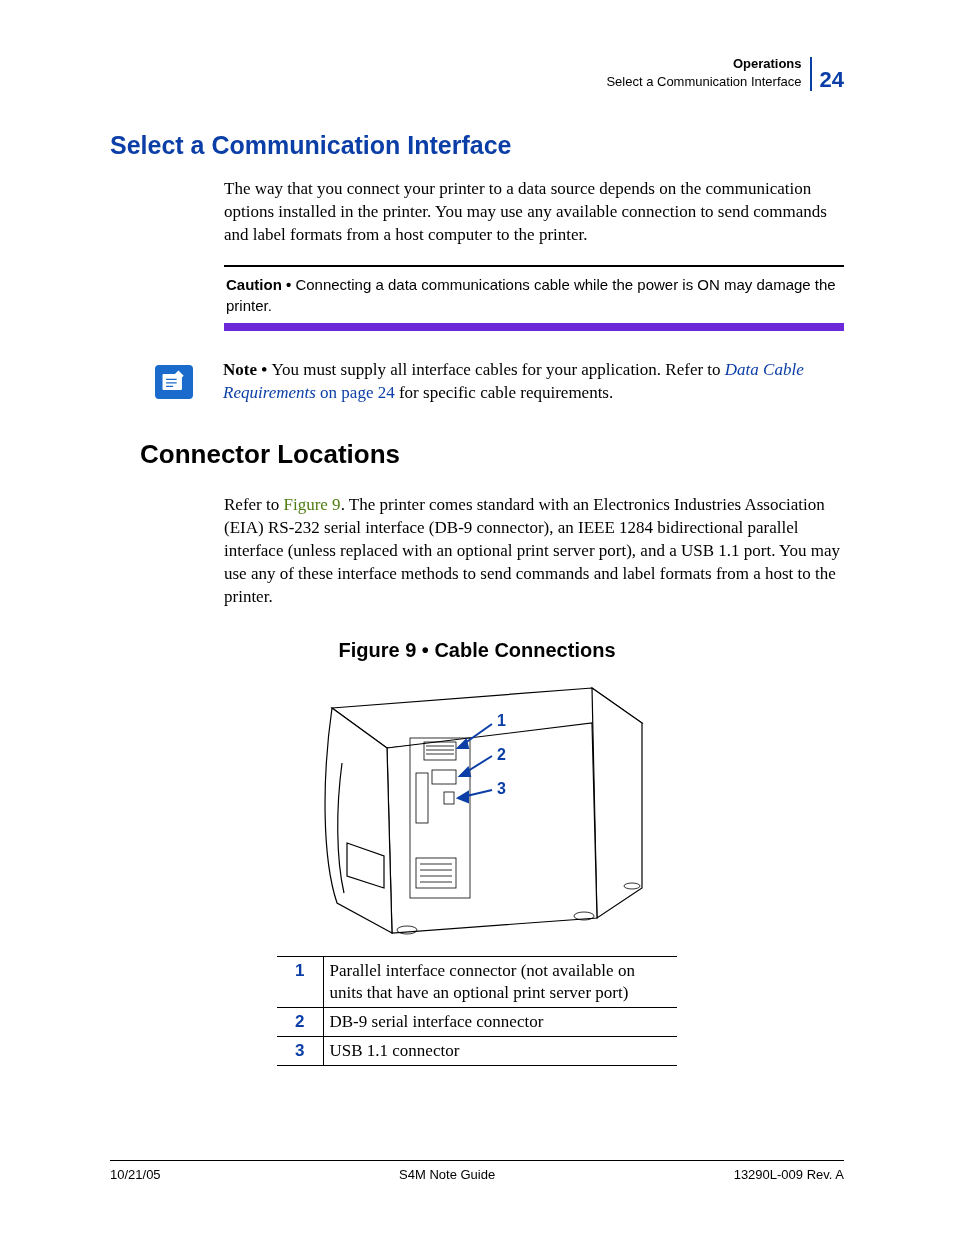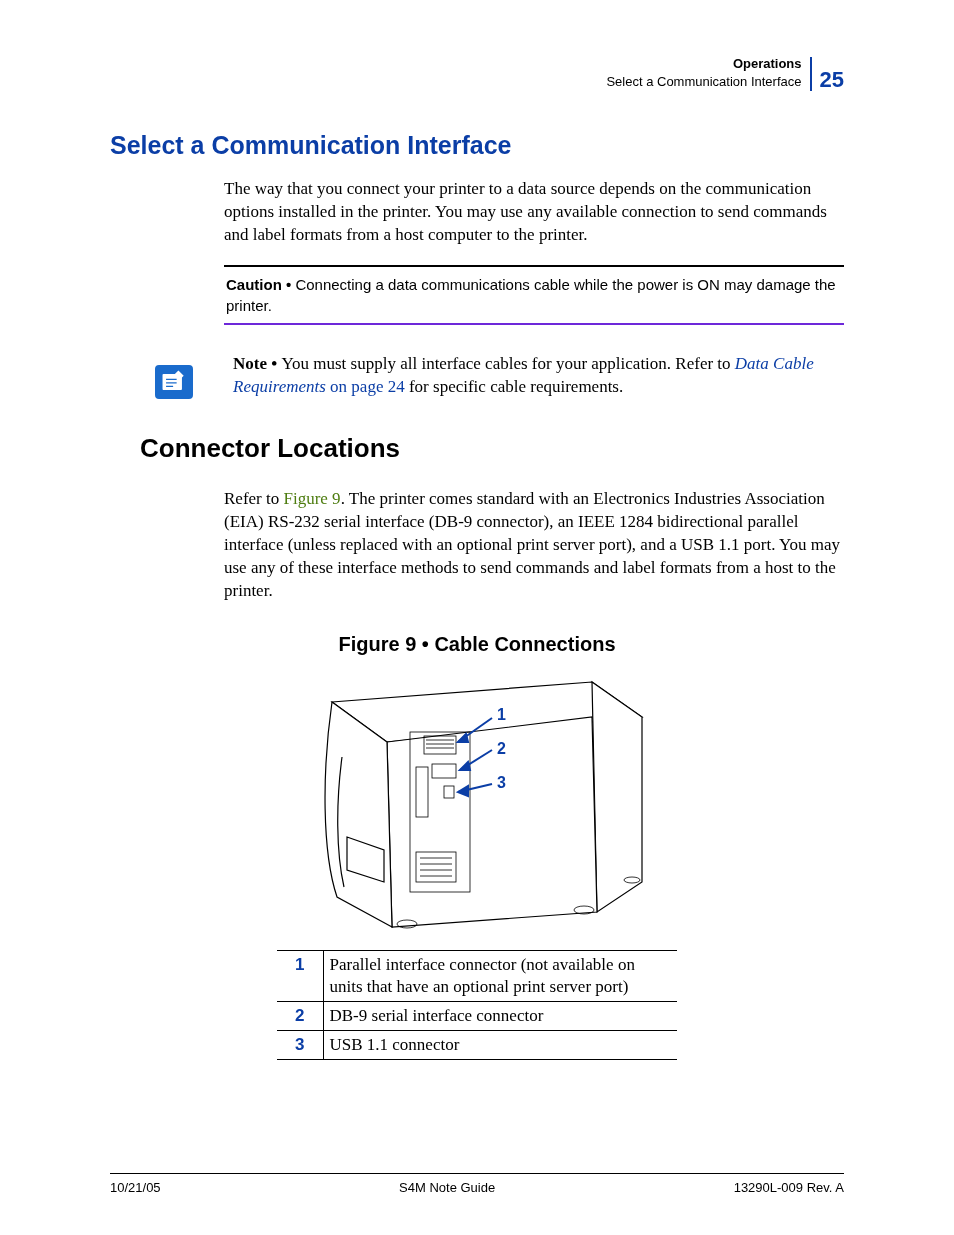--- a/index.html
+++ b/index.html
@@ -48,32 +48,32 @@
       margin-bottom: 18px;
     }
     .body-para {
       margin-left: 114px;
       line-height: 1.35;
       margin-bottom: 18px;
     }
     .caution-box {
       margin-left: 114px;
       border-top: 2px solid #000;
-      border-bottom: 2px solid #6d28d9;
+      border-bottom: 8px solid #6d28d9;
       padding: 7px 2px;
       font-family: Arial, Helvetica, sans-serif;
       font-size: 15px;
       line-height: 1.4;
       margin-bottom: 28px;
     }
     .caution-box .bold { font-weight: bold; }
     .note-row {
       display: flex;
-      align-items: flex-end;
-      gap: 40px;
+      align-items: center;
+      gap: 30px;
       margin-left: 45px;
       margin-bottom: 34px;
     }
     .note-icon {
       width: 38px;
       height: 34px;
       background: #1a6bcc;
       border: 2px solid #1a6bcc;
       border-radius: 4px;
       flex-shrink: 0;
@@ -141,40 +141,40 @@
       text-align: center;
       font-family: Arial, Helvetica, sans-serif;
       font-weight: bold;
       color: #0b3ea6;
       border-right: 1px solid #000;
     }
     .footer {
       position: absolute;
       left: 110px;
       right: 110px;
-      bottom: 40px;
+      bottom: 53px;
       border-top: 1px solid #000;
       padding-top: 6px;
       display: flex;
       justify-content: space-between;
       font-family: Arial, Helvetica, sans-serif;
       font-size: 13px;
     }
     .ref-link { color: #4d7c0f; }
   </style>
 </head>
 <body>
 
 <div class="header">
   <div class="header-text">
     <div class="chap">Operations</div>
     <div>Select a Communication Interface</div>
   </div>
   <div class="header-divider"></div>
-  <div class="header-pagenum">25</div>
+  <div class="header-pagenum">24</div>
 </div>
 
 <div class="h1">Select a Communication Interface</div>
 
 <p class="body-para">The way that you connect your printer to a data source depends on the communication options installed in the printer. You may use any available connection to send commands and label formats from a host computer to the printer.</p>
 
 <div class="caution-box">
   <span class="bold">Caution • </span><span>Connecting a data communications cable while the power is ON may damage the printer.</span>
 </div>
 

